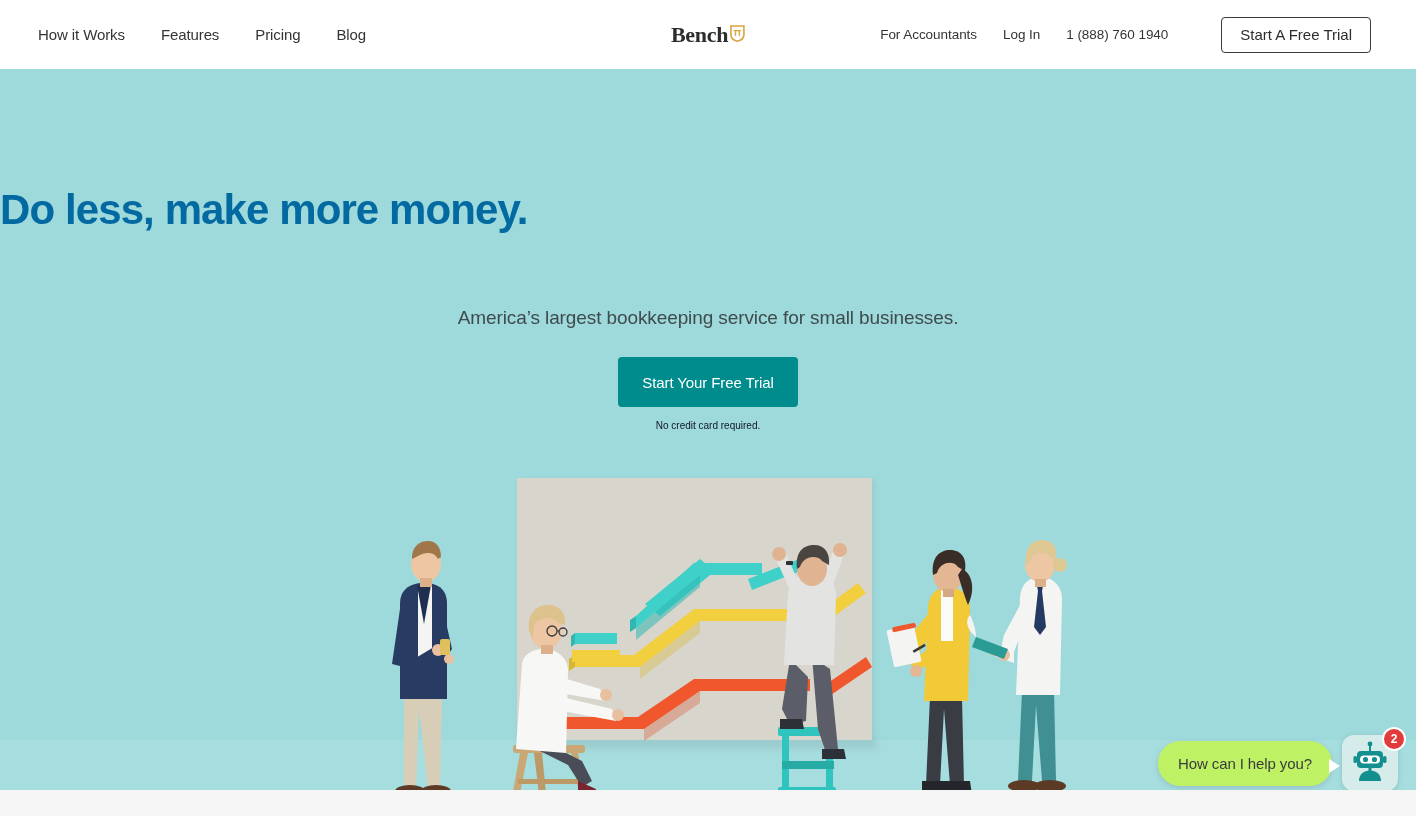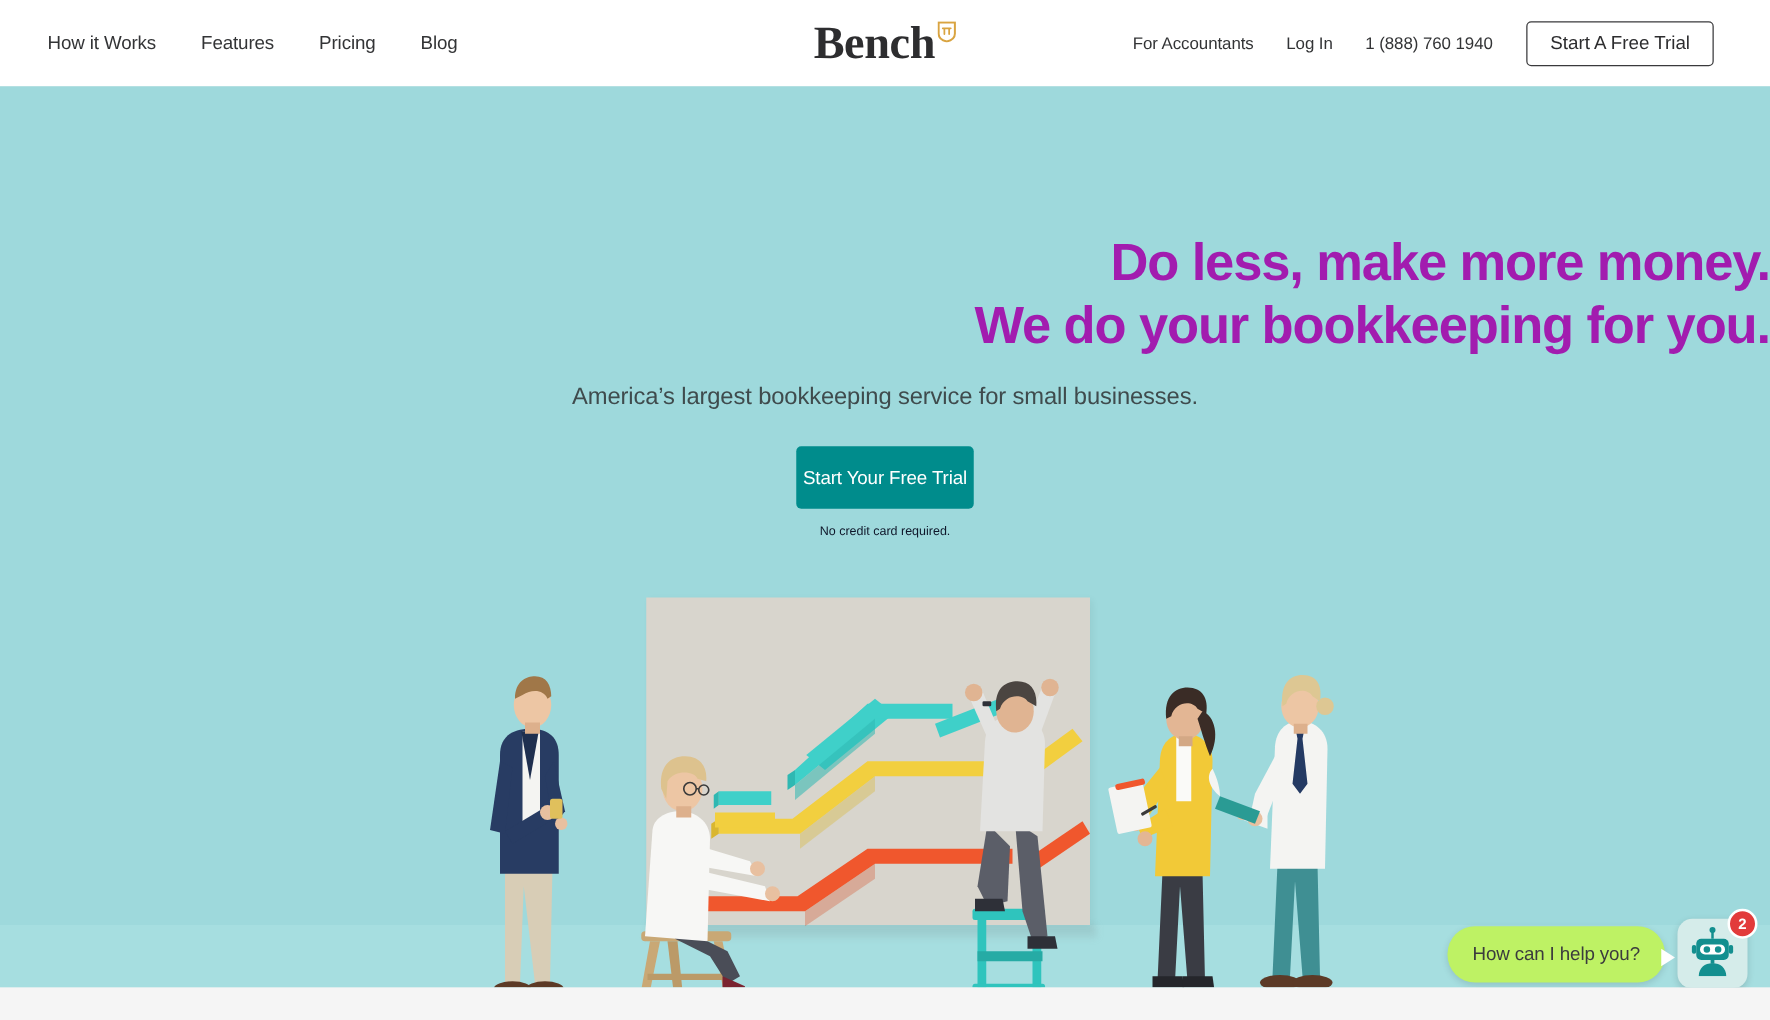--- a/index.html
+++ b/index.html
@@ -23,66 +23,66 @@
   .nav-link {
     font-size:15px; color:#333436; text-decoration:none;
     letter-spacing:-0.1px; cursor:pointer; white-space:nowrap;
   }
   .logo-wrap {
     position:absolute; left:50%; transform:translateX(-50%);
     display:flex; align-items:flex-start; cursor:pointer;
   }
   .logo-text {
     font-family:"Liberation Serif", serif;
-    font-weight:bold; font-size:37px; color:#2d2d2f;
+    font-weight:bold; font-size:22px; color:#2d2d2f;
     letter-spacing:-0.3px; line-height:1;
   }
   .logo-shield {
     width:15px; height:17px; margin-left:2px; margin-top:1px;
     position:relative;
   }
   .nav-right {
     position:absolute; right:45px;
     display:flex; align-items:center; gap:26px;
   }
   .nav-small {
     font-size:13.5px; color:#333436; text-decoration:none;
     cursor:pointer; white-space:nowrap; letter-spacing:-0.05px;
   }
   .btn-outline {
     border:1px solid #3a3a3c; background:#fff; color:#2d2d2f;
     font-size:15px; font-family:"Liberation Sans", sans-serif;
     padding:0 18px; height:36px; border-radius:4px;
-    cursor:pointer; white-space:nowrap; margin-left:1px;
+    cursor:pointer; white-space:nowrap; margin-left:27px;
   }
 
   
   .hero {
     position:absolute; top:69px; left:0;
     width:1416px; height:721px;
     background:#9ed9dc;
     overflow:hidden;
   }
   .hero-inner { position:relative; width:100%; height:100%; }
   .headline {
     position:absolute; top:116px; left:0; width:100%;
-    text-align:right;
+    text-align:left;
     font-size:42px; font-weight:bold; line-height:50px;
-    color:#a21caf; letter-spacing:-0.9px;
+    color:#0369a1; letter-spacing:-0.9px;
   }
   .subhead {
     position:absolute; top:238px; left:0; width:100%;
     text-align:center; font-size:19px; color:#3f4b4d;
     letter-spacing:-0.1px;
   }
   .btn-cta {
     position:absolute; top:288px; left:50%; transform:translateX(-50%);
     background:#008c8c; color:#ffffff; border:none;
     font-size:15px; font-family:"Liberation Sans", sans-serif;
-    width:142px; height:50px; border-radius:4px; cursor:pointer;
+    width:180px; height:50px; border-radius:4px; cursor:pointer;
     letter-spacing:-0.1px;
   }
   .nocard {
     position:absolute; top:351px; left:0; width:100%;
     text-align:center; font-size:10px; color:#0f172a;
   }
 
   
   .illo { position:absolute; left:0; top:340px; width:1416px; height:381px; }
   .floor {
@@ -174,21 +174,20 @@
     <button class="btn-outline">Start A Free Trial</button>
   </div>
 
 </div>
 
 <div class="hero">
   <div class="hero-inner">
 
     <h1 class="headline">
       <span>Do less, make more money.</span><br>
-      <span>We do your bookkeeping for you.</span>
     </h1>
 
     <p class="subhead">America’s largest bookkeeping service for small businesses.</p>
 
     <button class="btn-cta">Start Your Free Trial</button>
 
     <p class="nocard">No credit card required.</p>
 
     <div class="illo">
 

